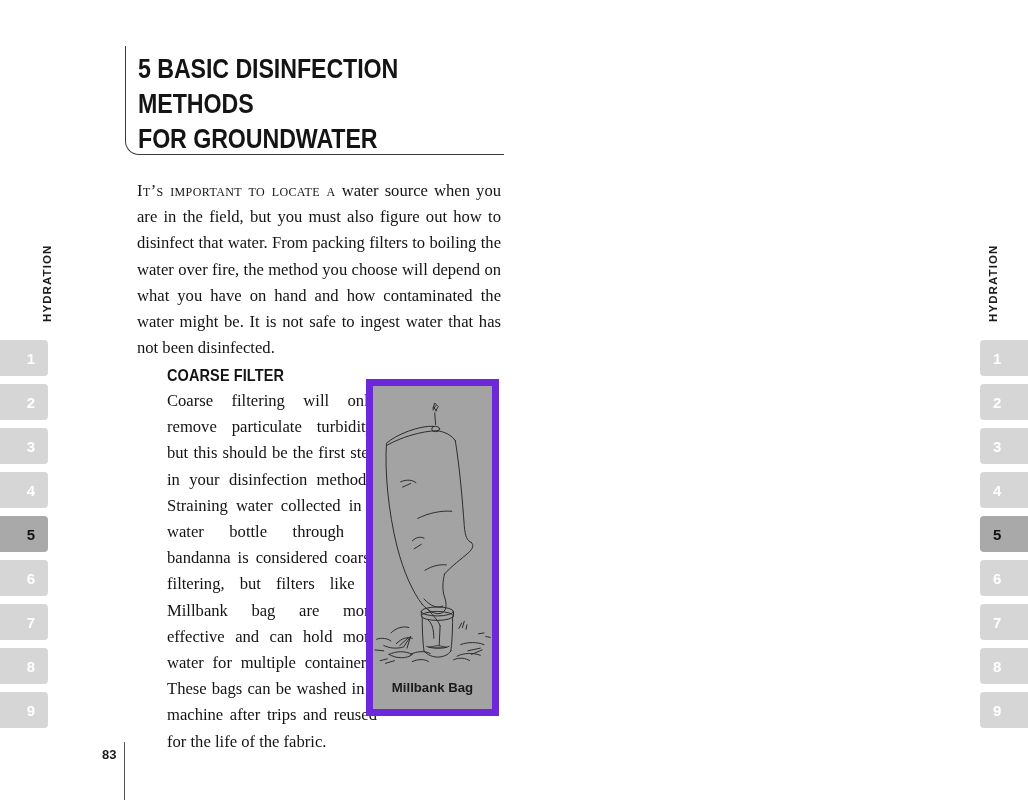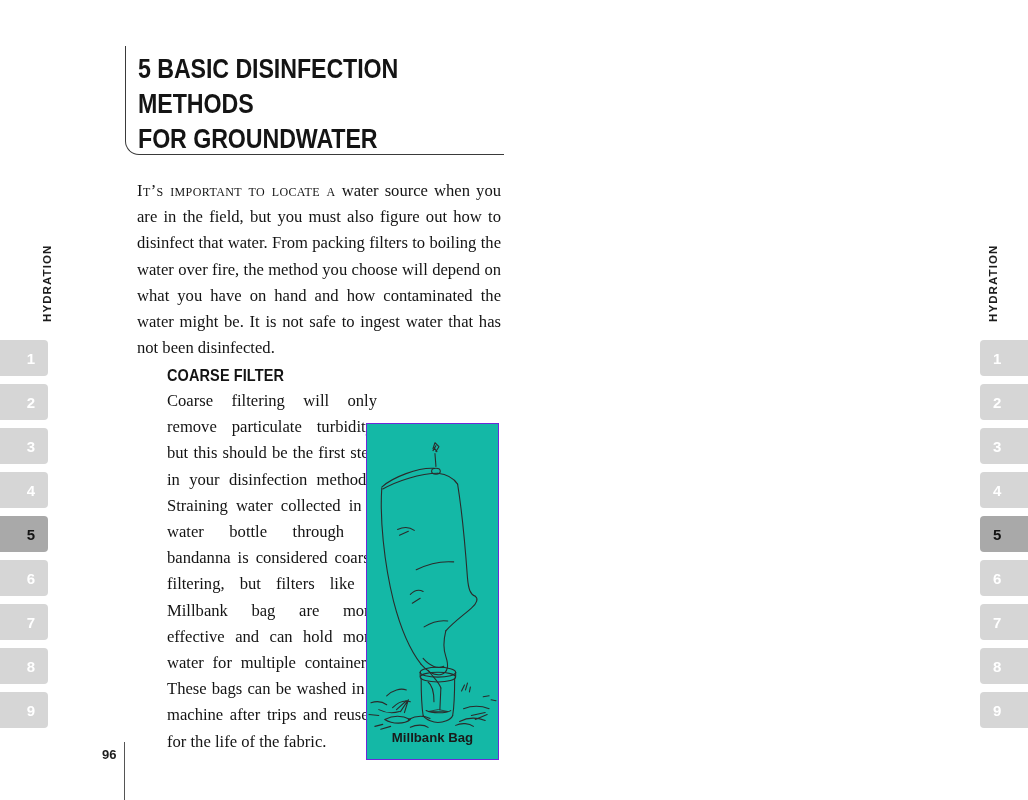--- a/index.html
+++ b/index.html
@@ -170,24 +170,23 @@
     position: absolute;
     left: 101px;
     top: 366px;
     width: 210px;
     margin-left: 14px;
   }
 
   
   .figure {
     position: absolute;
-    border: 1px solid #6d28d9;
-    background: #14b8a6;
+    border: 7px solid #6d28d9;
+    background: #a3a3a3;
     box-sizing: border-box;
-    margin-top: 44px;
   }
   .fig-millbank { left: 314px; top: 379px; width: 133px; height: 337px; }
 
   .fig-caption {
     position: absolute;
     font-family: "Liberation Sans", sans-serif;
     font-weight: bold;
     font-size: 13.2px;
     color: #1a1a1a;
   }
@@ -312,21 +311,21 @@
         <path d="M126 280 l5 1 M118 277 l6 -1"></path>
         <path d="M44 308 C50 305 58 305 62 308"></path>
         <path d="M90 306 C96 303 104 304 108 307"></path>
         <path d="M8 307 l8 -2 M14 310 l10 -3"></path>
       </g>
     </svg>
     <div class="fig-caption cap-millbank">Millbank Bag</div>
   </div>
 
   <div class="gutter-rule rule-left"></div>
-  <div class="folio folio-left">96</div>
+  <div class="folio folio-left">83</div>
 </div>
 
 <div class="page page-right">
 
   
 
   
   
 
   

